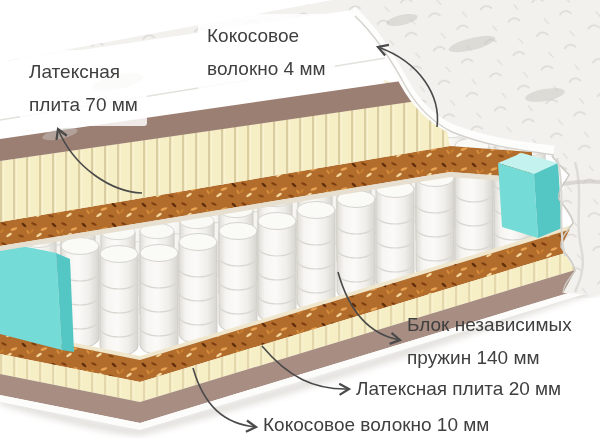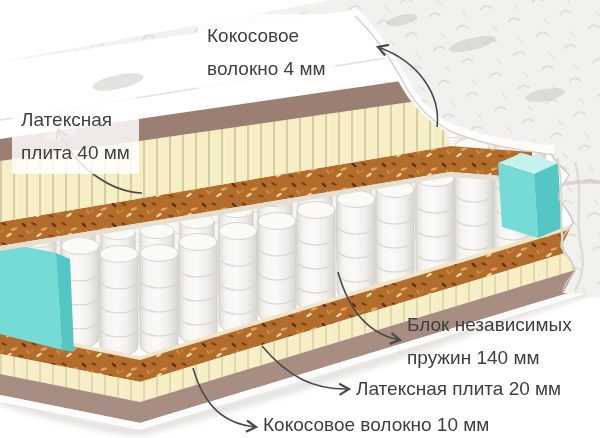--- a/index.html
+++ b/index.html
@@ -168,23 +168,23 @@
 
   <g stroke="#4a4a4a" stroke-width="1.6" fill="none">
     <path d="M142,193 C112,192 74,168 58,129" marker-end="url(#ah)"></path>
     <path d="M437,127 C441,96 420,62 378,47" marker-end="url(#ah)"></path>
     <path d="M338,272 C348,308 366,334 400,340" marker-end="url(#ah)"></path>
     <path d="M262,346 C288,377 314,390 349,389" marker-end="url(#ah)"></path>
     <path d="M193,368 C204,406 224,424 256,427" marker-end="url(#ah)"></path>
   </g>
 </svg>
 
-  <div class="lbl box" style="left:12px;top:50px;margin-top:48px;">
+  <div class="lbl box" style="left:20px;top:50px;">
     <span>Латексная</span>
-    <span>плита 40 мм</span>
+    <span>плита 70 мм</span>
   </div>
 
   <div class="lbl box" style="left:198px;top:14px;">
     <span>Кокосовое</span>
     <span>волокно 4 мм</span>
   </div>
 
   <div class="lbl" style="left:407px;top:308px;">
     <span>Блок независимых</span>
     <span>пружин 140 мм</span>

